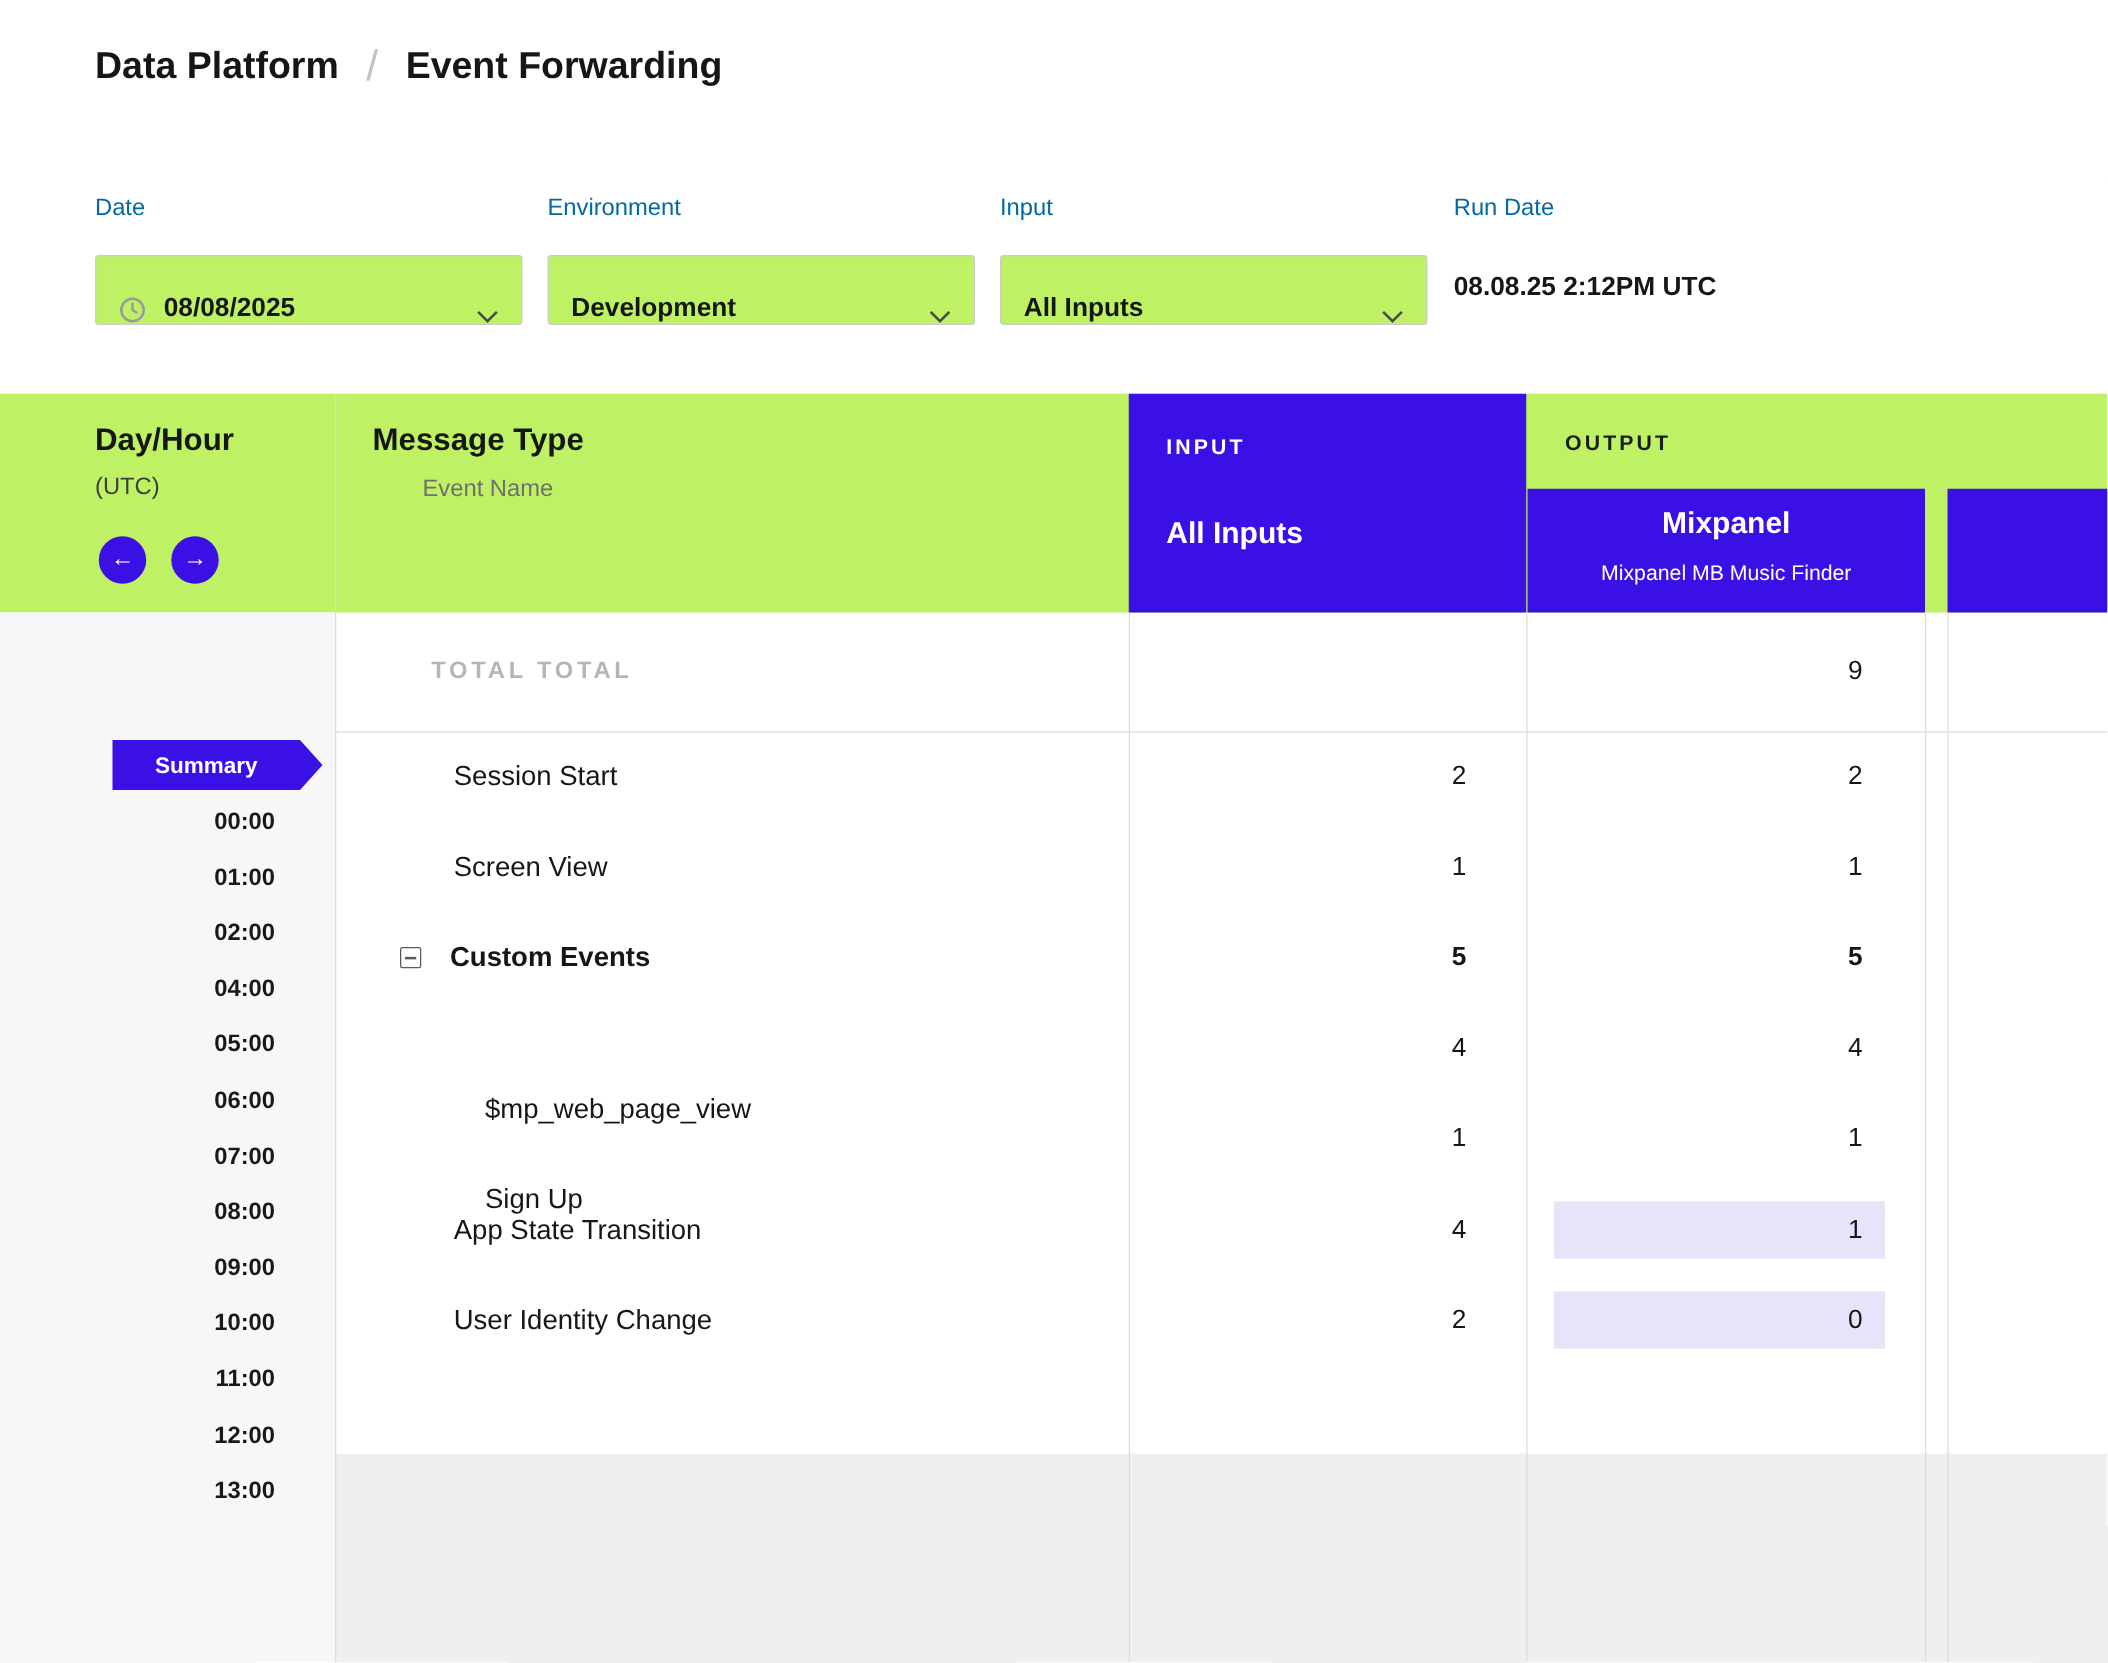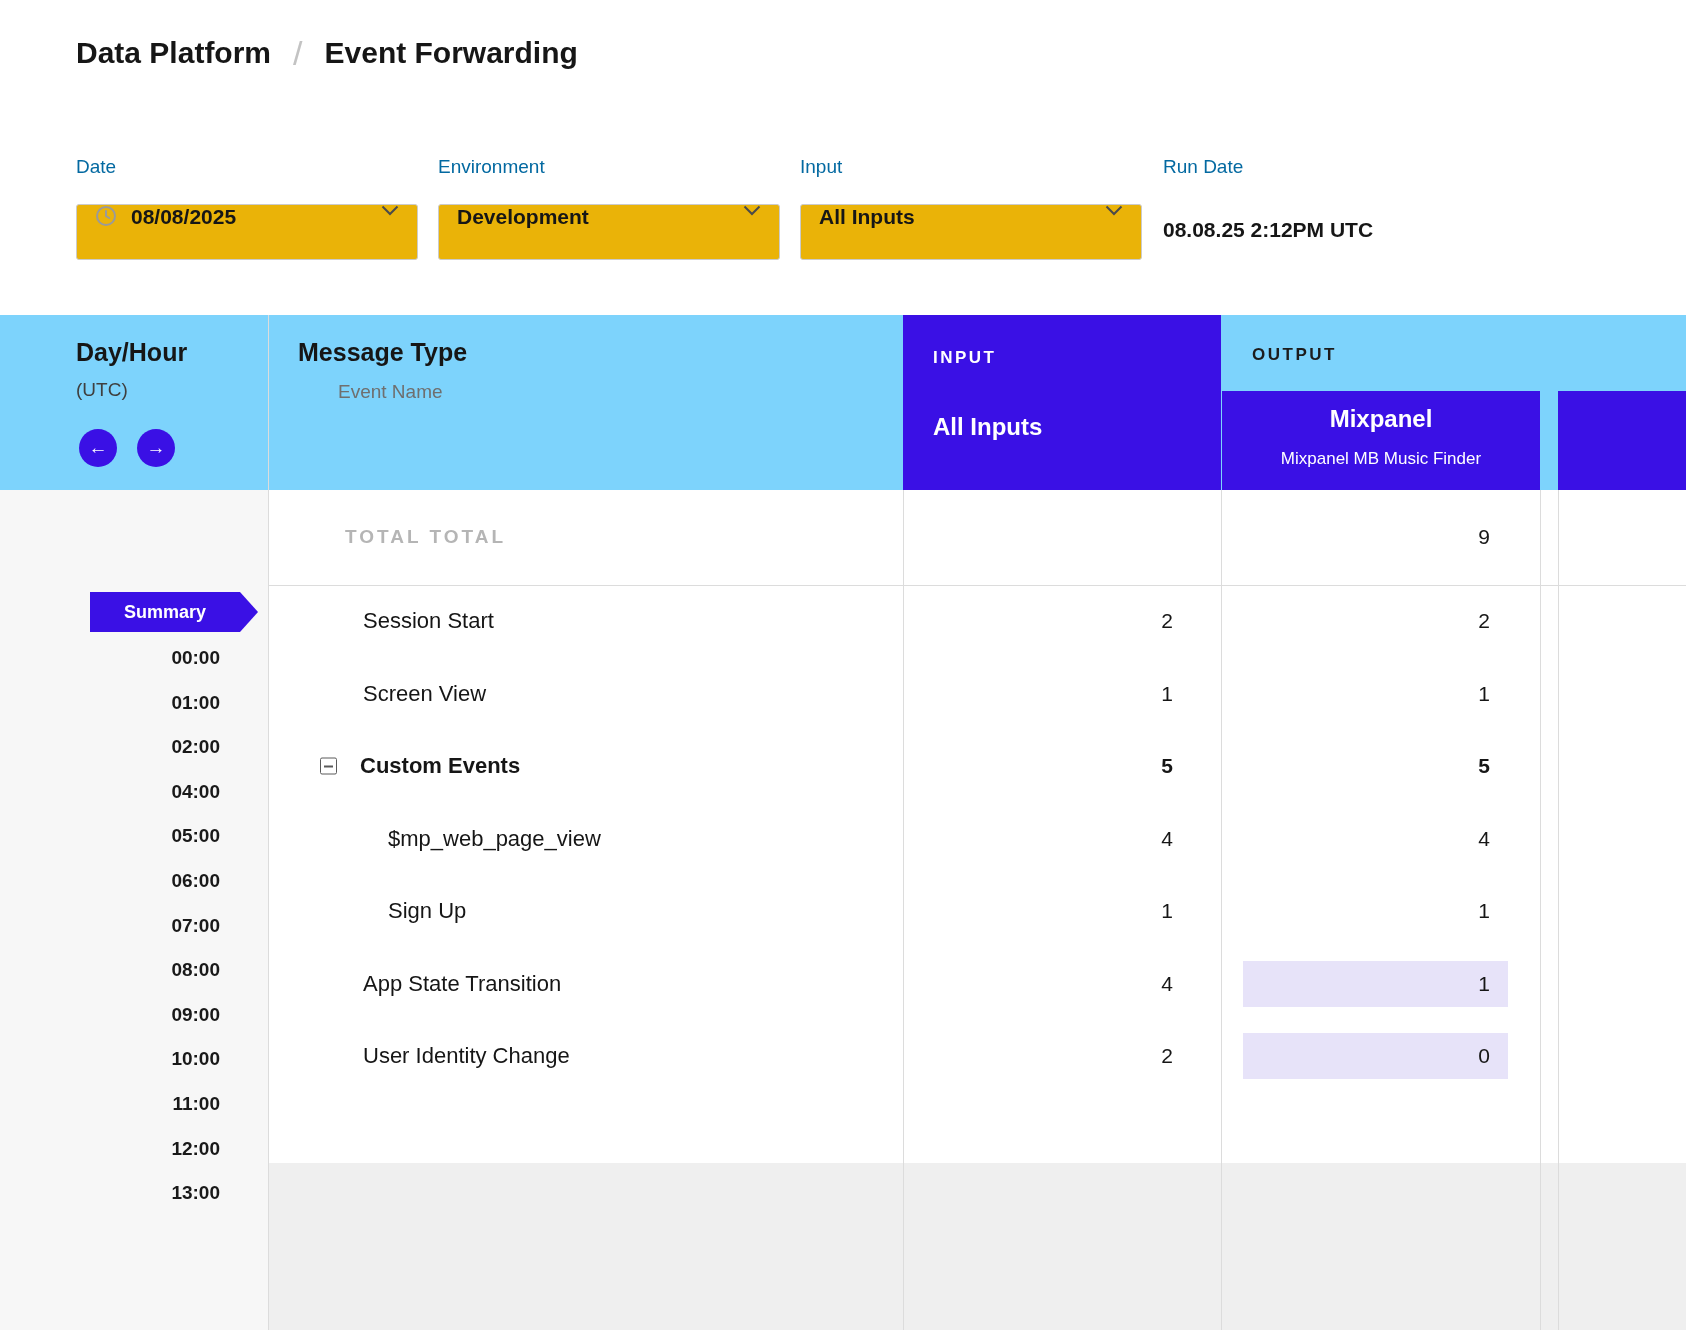--- a/index.html
+++ b/index.html
@@ -8,28 +8,28 @@
 
   
   .topbar{position:absolute;left:0;top:0;width:100%;height:144px;background:#fff;border-bottom:1px solid #e4e4e4;box-sizing:border-box;}
   .breadcrumb{position:absolute;left:76px;top:36px;display:flex;align-items:center;gap:22px;font-size:30px;font-weight:600;color:#161616;}
   .crumb-sep{color:#c3c3c3;font-weight:300;font-size:34px;line-height:1;}
   .crumb-link{cursor:pointer;}
 
   
   .filters{position:absolute;left:0;top:129px;width:100%;height:186px;background:#fff;}
   .f-label{position:absolute;top:27px;font-size:19px;color:#0369a1;}
-  .f-box{position:absolute;top:75px;height:56px;width:342px;box-sizing:border-box;border:1px solid #cbcbcb;border-radius:3px;background:#eab308;display:flex;align-items:flex-start;padding:0 18px;cursor:pointer;}
+  .f-box{position:absolute;top:75px;height:56px;width:342px;box-sizing:border-box;border:1px solid #cbcbcb;border-radius:3px;background:#bef264;display:flex;align-items:flex-end;padding:0 18px;cursor:pointer;}
   .f-value{font-size:21px;font-weight:700;color:#161616;white-space:nowrap;}
   .clock{margin-right:14px;display:flex;}
   .chev{margin-left:auto;display:flex;}
   .rundate-value{position:absolute;top:89px;left:1163px;font-size:21px;font-weight:700;}
 
   
-  .grid-head{position:absolute;left:0;top:315px;width:100%;height:175px;background:#7dd3fc;}
+  .grid-head{position:absolute;left:0;top:315px;width:100%;height:175px;background:#bef264;}
   .dh-title{position:absolute;left:76px;top:23px;font-size:25px;font-weight:700;}
   .dh-sub{position:absolute;left:76px;top:64px;font-size:19px;color:#3f3f3f;}
   .nav-btn{position:absolute;top:114px;width:38px;height:38px;border-radius:50%;background:#3A10E5;color:#fff;display:flex;align-items:center;justify-content:center;font-size:19px;cursor:pointer;border:none;padding:0;}
   #nav-prev{left:79px;} #nav-next{left:137px;}
   .mt-title{position:absolute;left:298px;top:23px;font-size:25px;font-weight:700;}
   .mt-sub{position:absolute;left:338px;top:66px;font-size:19px;color:#6f6f6f;}
   .input-block{position:absolute;left:903px;top:0;width:318px;height:175px;background:#3A10E5;color:#fff;cursor:pointer;}
   .input-block .in-head{position:absolute;left:30px;top:33px;font-size:17px;font-weight:700;letter-spacing:2.5px;}
   .input-block .in-val{position:absolute;left:30px;top:98px;font-size:24px;font-weight:700;}
   .output-label{position:absolute;left:1252px;top:30px;font-size:17px;font-weight:700;letter-spacing:2.5px;color:#1c1c1c;}
@@ -53,21 +53,21 @@
   .daily-row{position:absolute;left:268px;top:490px;width:1418px;height:95px;}
   .daily-label{position:absolute;left:77px;top:36px;font-size:19px;font-weight:700;letter-spacing:3px;color:#b5b5b5;}
   .cell-in{position:absolute;left:635px;width:270px;height:46px;line-height:46px;text-align:right;font-size:21px;}
   .cell-out{position:absolute;left:975px;width:265px;height:46px;line-height:46px;text-align:right;padding-right:18px;box-sizing:border-box;font-size:21px;}
   .daily-row .cell-in,.daily-row .cell-out{top:24px;}
 
   
   .rows{position:absolute;left:268px;top:585px;width:1418px;height:508px;}
   .row{position:absolute;left:0;width:100%;height:72.5px;}
   .row .name{position:absolute;left:95px;top:50%;transform:translateY(-50%);font-size:22px;font-weight:500;white-space:nowrap;}
-  .row.indent .name{left:120px;}
+  .row.indent .name{left:120px;margin-top:48px;}
   .row.bold .name{left:92px;font-weight:700;}
   .row .cell-in,.row .cell-out{top:13px;}
   .row.bold .cell-in,.row.bold .cell-out{font-weight:700;}
   .cell-out.hl{background:#e7e3f9;}
   .collapse-box{position:absolute;left:52px;top:50%;transform:translateY(-50%);width:17px;height:17px;border:1.5px solid #5a5a5a;border-radius:2px;cursor:pointer;box-sizing:border-box;}
   .collapse-box::after{content:"";position:absolute;left:3px;right:3px;top:50%;height:2px;margin-top:-1px;background:#5a5a5a;}
 
   
   .summary-badge{position:absolute;left:90px;top:592px;width:150px;height:40px;background:#3A10E5;color:#fff;font-size:18px;font-weight:700;display:flex;align-items:center;justify-content:center;cursor:pointer;}
   .summary-badge::after{content:"";position:absolute;left:100%;top:0;width:0;height:0;border-top:20px solid transparent;border-bottom:20px solid transparent;border-left:18px solid #3A10E5;}

